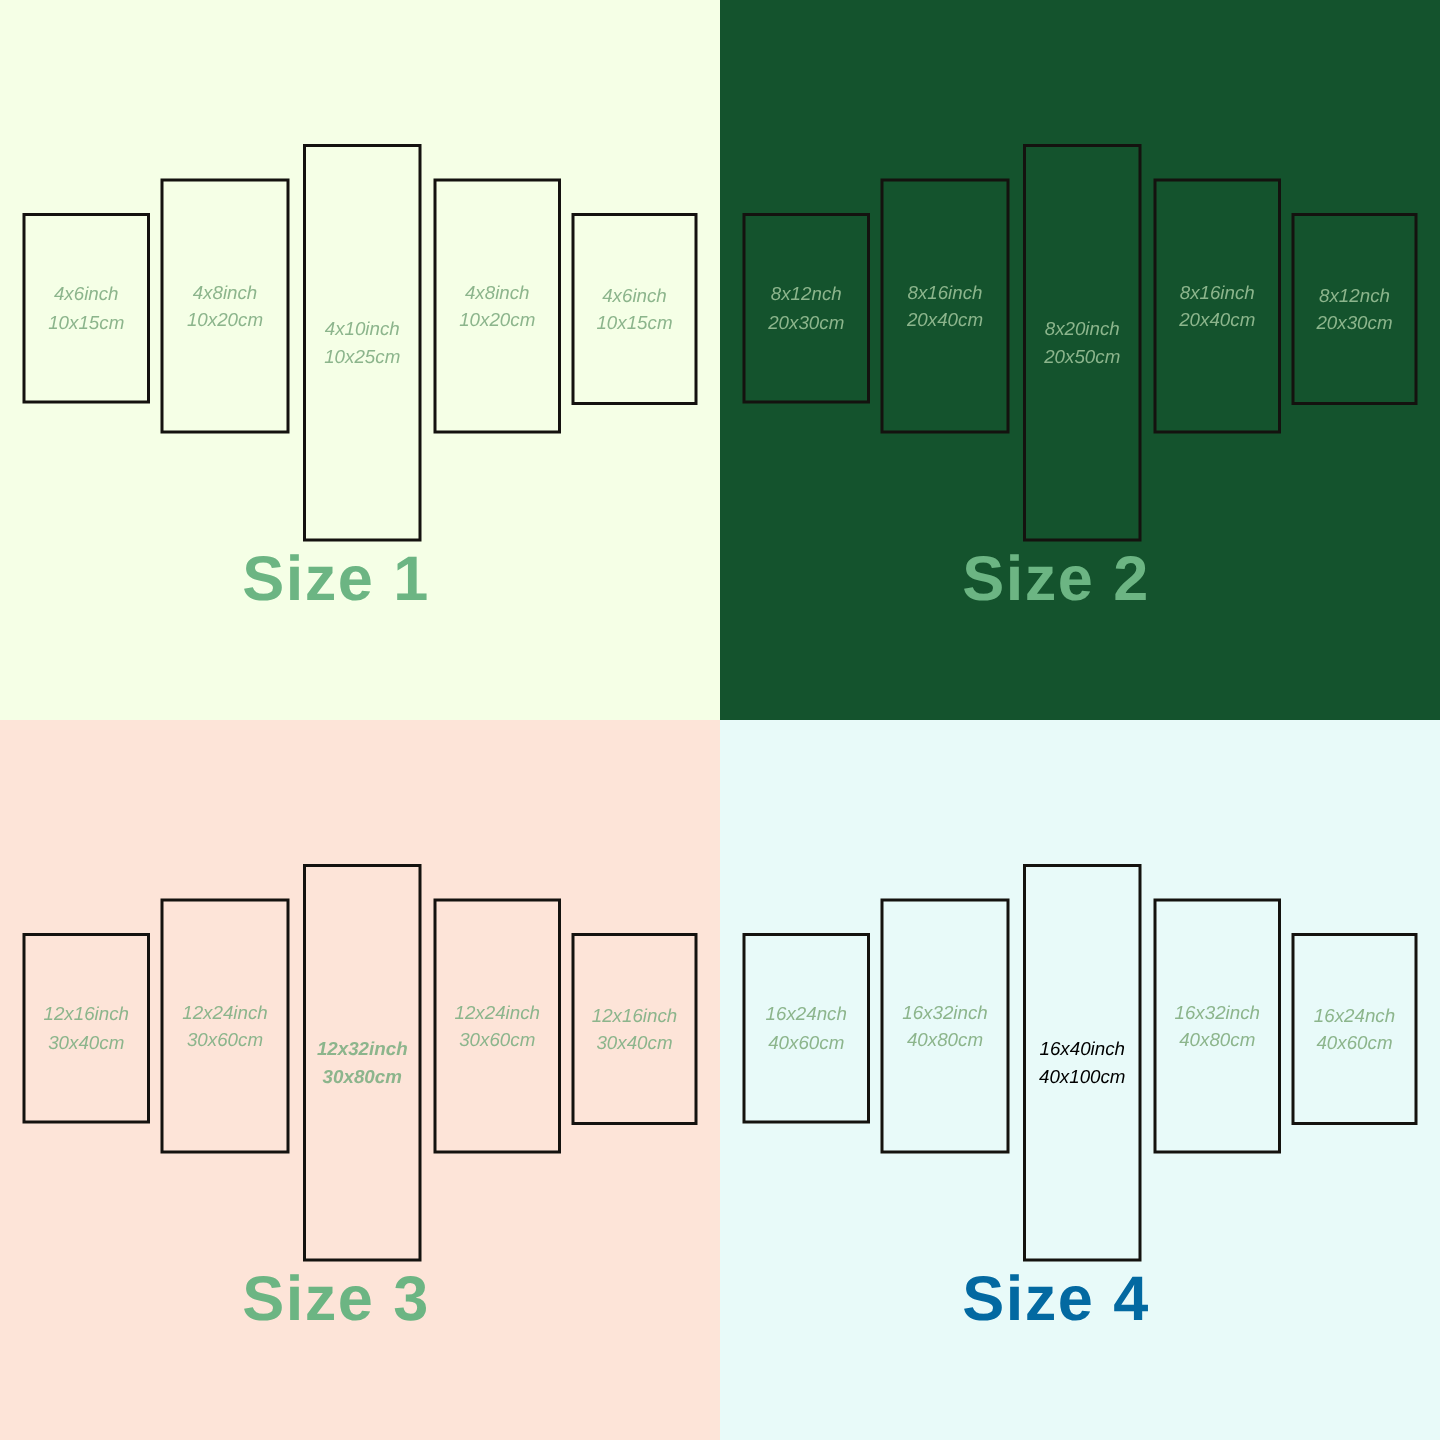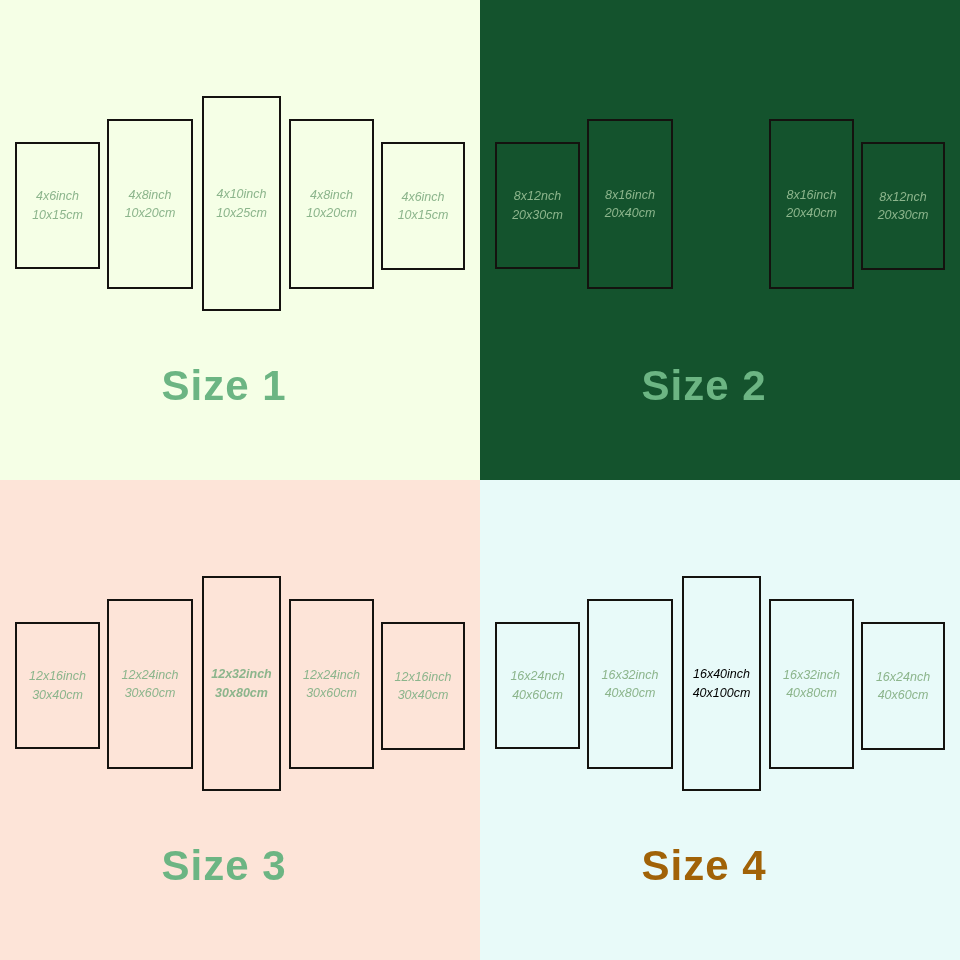--- a/index.html
+++ b/index.html
@@ -52,21 +52,21 @@
     text-align:center;
     font-family:"Liberation Sans", sans-serif;
     font-weight:bold;
     font-size:42px;
     letter-spacing:1px;
     color:#6cb583;
   }
   
   .f1{left:15px;  top:142px; width:85px;  height:127px;}
   .f2{left:107px; top:119px; width:86px;  height:170px;}
-  .f3{left:202px; top:96px;  width:79px;  height:215px;}
+  .f3{left:202px; top:96px;  width:79px;  height:265px;}
   .f4{left:289px; top:119px; width:85px;  height:170px;}
   .f5{left:381px; top:142px; width:84px;  height:128px;}
 </style>
 </head>
 <body>
 
 <div class="grid">
 
   <div class="panel" style="background: rgb(245, 255, 230);">
     <div class="frames">
@@ -96,20 +96,24 @@
 
   <div class="panel" style="background: #14532d;">
     <div class="frames">
       <div class="frame f1" style="border-color: rgb(20, 18, 15);">
           <span class="frame-label" style="color: rgb(140, 181, 140);">8x12nch
 20x30cm</span>
         </div>
       <div class="frame f2" style="border-color: rgb(20, 18, 15);">
           <span class="frame-label" style="color: rgb(140, 181, 140);">8x16inch
 20x40cm</span>
+        </div>
+      <div class="frame f3" style="border-color: rgb(20, 18, 15);">
+          <span class="frame-label" style="color: rgb(140, 181, 140);">8x20inch
+20x50cm</span>
         </div>
       <div class="frame f4" style="border-color: rgb(20, 18, 15);">
           <span class="frame-label" style="color: rgb(140, 181, 140);">8x16inch
 20x40cm</span>
         </div>
       <div class="frame f5" style="border-color: rgb(20, 18, 15);">
           <span class="frame-label" style="color: rgb(140, 181, 140);">8x12nch
 20x30cm</span>
         </div>
     </div>
@@ -158,16 +162,16 @@
         </div>
       <div class="frame f4" style="border-color: rgb(20, 18, 15);">
           <span class="frame-label" style="color: rgb(140, 181, 140);">16x32inch
 40x80cm</span>
         </div>
       <div class="frame f5" style="border-color: rgb(20, 18, 15);">
           <span class="frame-label" style="color: rgb(140, 181, 140);">16x24nch
 40x60cm</span>
         </div>
     </div>
-    <div class="size-title" style="color: #a16207;">Size 4</div>
+    <div class="size-title" style="color: #0369a1;">Size 4</div>
   </div>
 
 </div>
 
 </body></html>

